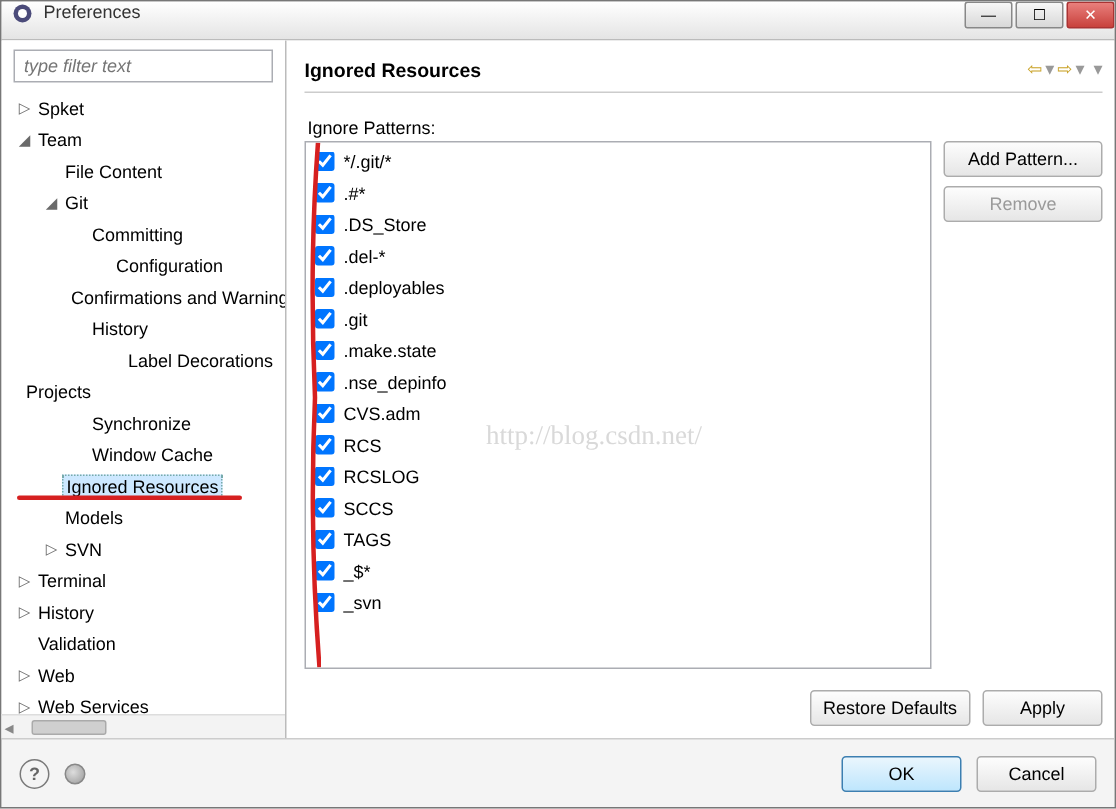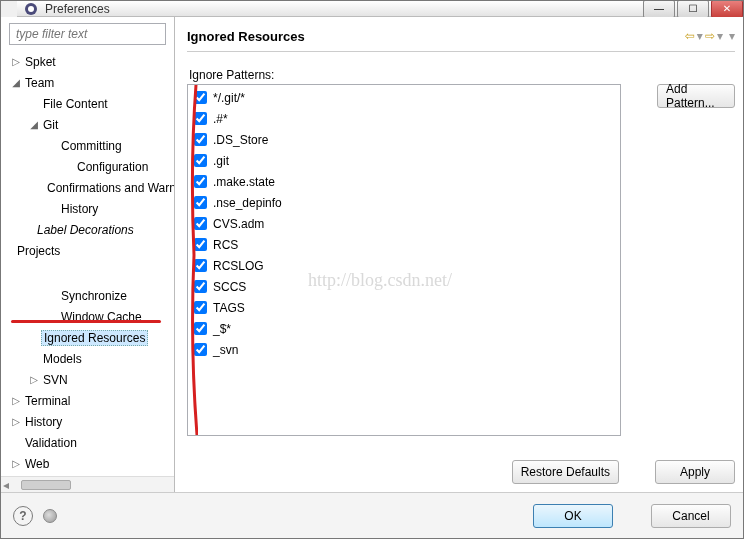--- a/index.html
+++ b/index.html
@@ -1,24 +1,24 @@
 <!DOCTYPE html>
 <html><head>
 <meta charset="utf-8">
 <style>
   * { box-sizing: border-box; font-family: "Segoe UI", Tahoma, sans-serif; font-size: 12px; }
   body { margin: 0; background: #f0f0f0; width: 744px; height: 539px; overflow: hidden; display: flex; flex-direction: column; border: 1px solid #777; }
-  .titlebar { height: 16px; background: linear-gradient(#fff,#e4e4e4); display: flex; align-items: center; border-bottom: 1px solid #bbb; margin-left: 16px; }
+  .titlebar { height: 26px; background: linear-gradient(#fff,#e4e4e4); display: flex; border-bottom: 1px solid #bbb; }
   .titlebar .icon { width: 16px; height: 16px; margin: 0 6px; }
   .titlebar .title { flex: 1; color: #333; }
   .winbtns { display: flex; }
   .winbtn { width: 32px; height: 18px; margin-left: 2px; border: 1px solid #888; border-radius: 2px; background: linear-gradient(#f7f7f7,#d8d8d8); display: flex; align-items: center; justify-content: center; font-size: 10px; }
   .winbtn.close { background: linear-gradient(#e97f7c,#c8413c); color: #fff; border-color: #a33; }
   .body { flex: 1; display: flex; background: #fff; min-height: 0; }
-  .sidebar { width: 174px; border-right: 1px solid #bbb; display: flex; flex-direction: column; padding: 6px 0 0 0; background:#fff; }
+  .sidebar { width: 190px; border-right: 1px solid #bbb; display: flex; flex-direction: column; padding: 6px 0 0 0; background:#fff; }
   .filterbox { margin: 0 8px 4px 8px; }
   .filterbox input { width: 100%; height: 22px; padding: 2px 6px; border: 1px solid #abadb3; color: #888; font-style: italic; }
   .tree { flex: 1; overflow: auto; padding: 2px 0 0 0; position: relative; }
   .tree-item { display: flex; align-items: center; height: 21px; white-space: nowrap; padding-right: 6px; cursor: default; }
   .tw { width: 14px; text-align: center; color: #6a6a6a; font-size: 10px; display: inline-block; }
   .tree-item.sel .lbl { background: #cde8ff; border: 1px dotted #7aa; padding: 0 2px; }
   .lbl { padding: 0 2px; }
   .redline { position: absolute; left: 10px; width: 150px; height: 3px; background: #d62020; border-radius: 2px; }
   .sb-scroll { height: 16px; border-top: 1px solid #ddd; background: #f3f3f3; display:flex; align-items:center; }
   .sb-scroll .thumb { width: 50px; height: 10px; background: #cfcfcf; border:1px solid #aaa; border-radius:2px; margin-left:12px;}
@@ -29,21 +29,21 @@
   .navarrows span { font-size: 12px; color: #c9a227; }
   .navarrows span.d { color:#999;}
   .hr { border-top: 1px solid #ccc; margin: 2px 0 6px 0; }
   .ignorelbl { margin: 10px 0 2px 2px; }
   .listrow { display: flex; gap: 8px; flex:1; min-height:0; }
   .listbox { flex: 1; border: 1px solid #abadb3; background: #fff; overflow-y: scroll; padding: 2px 0 2px 6px; position: relative; height: 352px; }
   .li { display: flex; align-items: center; height: 21px; gap: 6px; }
   .li input { margin:0; }
   .redcurve { position:absolute; left:0; top:0; bottom:0; width:10px; pointer-events:none; }
   .sidebtns { width: 106px; display: flex; flex-direction: column; gap: 6px; }
-  .btn { height: 24px; border: 1px solid #acacac; background: linear-gradient(#fdfdfd,#e6e6e6); border-radius: 3px; padding: 0 8px; display:flex; align-items:center; justify-content:center; cursor: default; margin-left: 28px; }
+  .btn { height: 24px; border: 1px solid #acacac; background: linear-gradient(#fdfdfd,#e6e6e6); border-radius: 3px; padding: 0 8px; display:flex; align-items:center; justify-content:center; cursor: default; }
   .btn.disabled { color: #9a9a9a; }
   .bottombtns { display: flex; justify-content: flex-end; gap: 8px; padding: 6px 0 8px 0; }
   .footer { height: 46px; border-top: 1px solid #ccc; display: flex; align-items: center; padding: 0 12px; gap: 10px; background:#f4f4f4; }
   .footer .spacer { flex:1; }
   .btn.primary { border: 1px solid #3c7fb1; background: linear-gradient(#eaf6fd,#bee6fd); min-width: 80px; }
   .btn.std { min-width: 80px; }
   .help { width:20px; height:20px; border:1.5px solid #7a7a7a; border-radius:50%; display:flex; align-items:center; justify-content:center; color:#666; font-weight:bold;}
   .dot { width:14px; height:14px; border:1.5px solid #888; border-radius:50%; background: radial-gradient(circle at 40% 40%, #ddd, #999);}
   .watermark { position:absolute; left:120px; top:185px; color:#d9d9d9; font-size:18px; font-family: Georgia, serif; pointer-events:none;}
 </style>
@@ -97,29 +97,29 @@
           <span class="lbl">Configuration</span>
         </div>
         <div class="tree-item" style="padding-left: 44px;">
           <span class="tw"></span>
           <span class="lbl">Confirmations and Warnings</span>
         </div>
         <div class="tree-item" style="padding-left: 44px;">
           <span class="tw"></span>
           <span class="lbl">History</span>
         </div>
-        <div class="tree-item" style="padding-left: 20px; font-style: italic;">
+        <div class="tree-item" style="padding-left: 68px;">
           <span class="tw"></span>
           <span class="lbl">Label Decorations</span>
         </div>
         <div class="tree-item" style="">
           <span class="tw"></span>
           <span class="lbl">Projects</span>
         </div>
-        <div class="tree-item" style="padding-left: 44px; margin-top: 24px;">
+        <div class="tree-item" style="padding-left: 44px;">
           <span class="tw"></span>
           <span class="lbl">Synchronize</span>
         </div>
         <div class="tree-item" style="padding-left: 44px;">
           <span class="tw"></span>
           <span class="lbl">Window Cache</span>
         </div>
         <div class="tree-item sel" style="padding-left: 26px;">
           <span class="tw"></span>
           <span class="lbl">Ignored Resources</span>
@@ -185,20 +185,28 @@
           <div class="li">
             <input type="checkbox" checked="" style="">
             <span>.#*</span>
           </div>
           <div class="li">
             <input type="checkbox" checked="" style="">
             <span>.DS_Store</span>
           </div>
           <div class="li">
             <input type="checkbox" checked="" style="">
+            <span>.del-*</span>
+          </div>
+          <div class="li">
+            <input type="checkbox" checked="" style="">
+            <span>.deployables</span>
+          </div>
+          <div class="li">
+            <input type="checkbox" checked="" style="">
             <span>.git</span>
           </div>
           <div class="li">
             <input type="checkbox" checked="" style="">
             <span>.make.state</span>
           </div>
           <div class="li">
             <input type="checkbox" checked="" style="">
             <span>.nse_depinfo</span>
           </div>
@@ -226,20 +234,21 @@
             <input type="checkbox" checked="" style="">
             <span>_$*</span>
           </div>
           <div class="li">
             <input type="checkbox" checked="" style="">
             <span>_svn</span>
           </div>
         </div>
       <div class="sidebtns">
         <div class="btn">Add Pattern...</div>
+        <div class="btn disabled">Remove</div>
       </div>
     </div>
     <div class="bottombtns">
       <div class="btn std">Restore Defaults</div>
       <div class="btn std">Apply</div>
     </div>
   </div>
 </div>
 
 <div class="footer">

